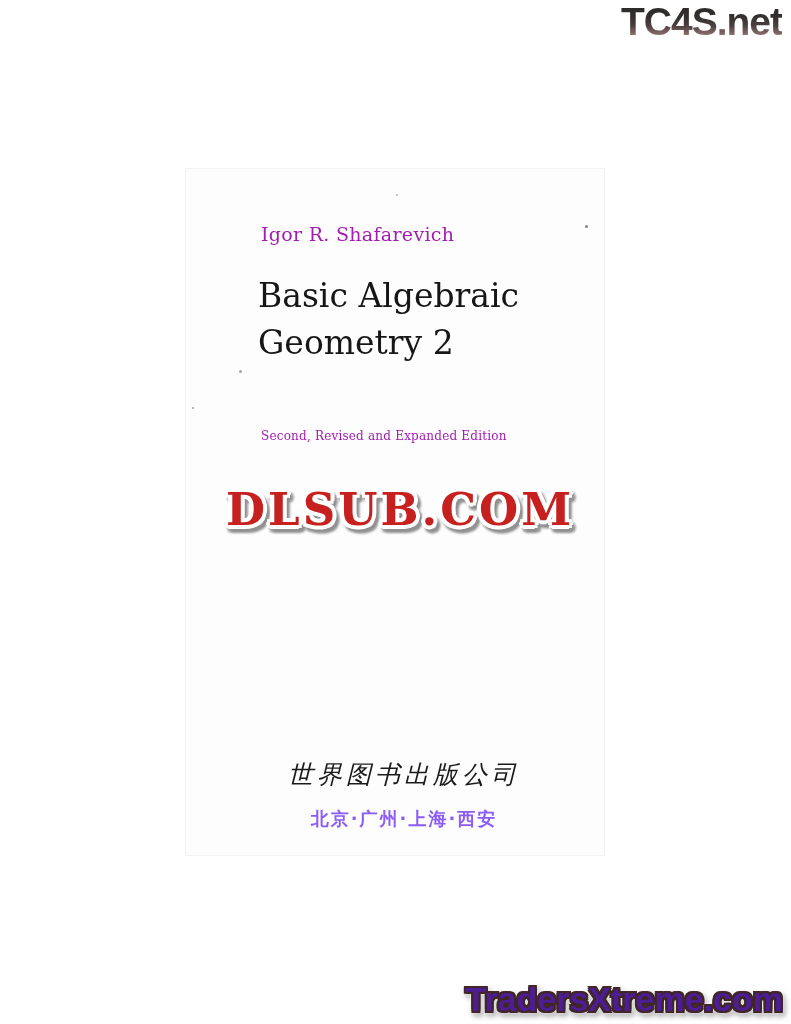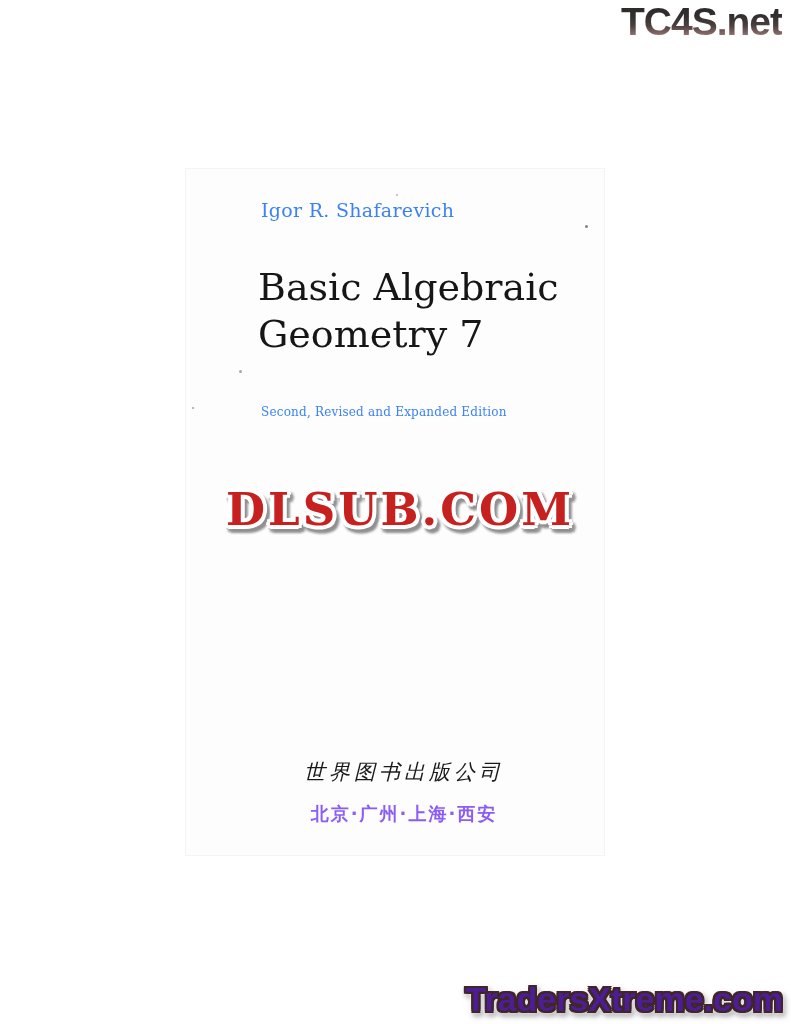--- a/index.html
+++ b/index.html
@@ -33,37 +33,37 @@
   .scan-page {
     position: absolute;
     left: 185px;
     top: 168px;
     width: 420px;
     height: 688px;
     background: #fdfdfd;
     border: 1px solid #f5f4f4;
   }
 
-  .ink { color: #3b82f6; }
+  .ink { color: #a21caf; margin-top: 24px; }
 
   .author {
     position: absolute;
     left: 261px;
     top: 199px;
     font-family: "DejaVu Serif", "Liberation Serif", serif;
     font-size: 19px;
     letter-spacing: 0.3px;
   }
 
   .book-title {
     position: absolute;
     left: 258px;
-    top: 264px;
+    top: 272px;
     font-family: "DejaVu Serif", "Liberation Serif", serif;
-    font-size: 38px;
+    font-size: 33px;
     line-height: 47px;
     letter-spacing: 0px;
     color: #161616;
   }
 
   .edition {
     position: absolute;
     left: 261px;
     top: 405px;
     font-family: "DejaVu Serif", "Liberation Serif", serif;
@@ -105,21 +105,21 @@
   .publisher-name {
     font-family: "Liberation Sans", sans-serif;
     font-weight: bold;
     font-size: 19px;
     letter-spacing: -0.2px;
     color: #171717;
   }
   .publisher-cn {
     margin-top: 6px;
     font-family: "DejaVu Serif", "Liberation Serif", serif;
-    font-size: 21px;
+    font-size: 25px;
     letter-spacing: 4px;
     color: #1a1a1a;
     font-style: italic;
   }
   .publisher-cities {
     margin-top: 16px;
     font-family: "DejaVu Sans", sans-serif;
     font-weight: bold;
     font-size: 18px;
     letter-spacing: 2px;
@@ -165,21 +165,21 @@
 
 <div class="speck speck-1"></div>
 <div class="speck speck-2"></div>
 <div class="speck speck-3"></div>
 <div class="speck speck-4"></div>
 
 <div class="author ink">Igor R. Shafarevich</div>
 
 <div class="book-title">
   <div>Basic Algebraic</div>
-  <div>Geometry 7</div>
+  <div>Geometry 2</div>
 </div>
 
 <div class="edition ink">Second, Revised and Expanded Edition</div>
 
 <div class="wm-middle-wrap">
   <span class="wm-middle">DLSUB.COM</span>
 </div>
 
 <div class="publisher-block">
   <div class="publisher-cn">世界图书出版公司</div>

